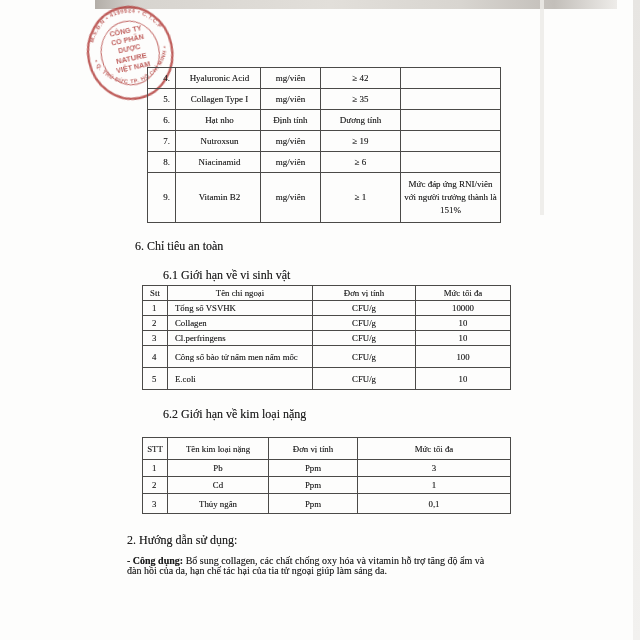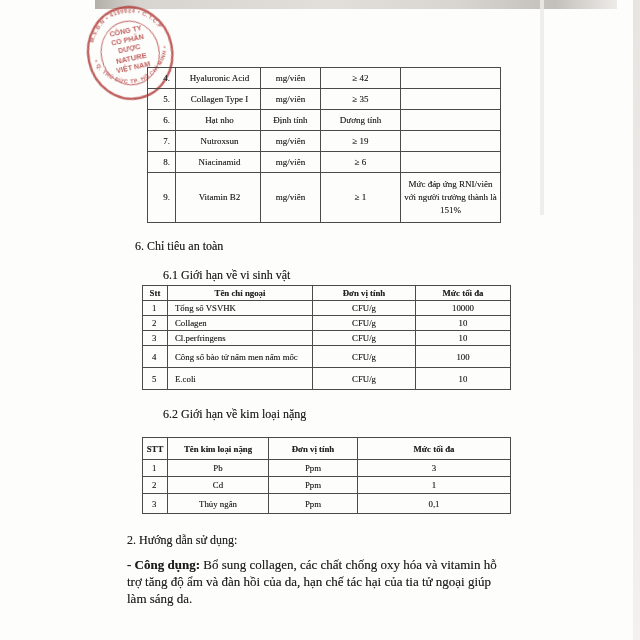--- a/index.html
+++ b/index.html
@@ -26,21 +26,21 @@
   
   .soft{text-shadow:0 0 .5px rgba(50,50,50,.55);}
 
   table{position:absolute;border-collapse:collapse;table-layout:fixed;background:transparent;}
   td,th{
     border:1px solid #4b4a48;
     font-size:8.8px;line-height:12px;
     vertical-align:middle;text-align:center;
     padding:1px 3px;overflow:hidden;
   }
-  th{font-weight:bold;}
+  th{font-weight:normal;}
 
   .t1{left:147px;top:67px;width:353px;font-size:9px;}
   .t1 td{font-size:9px;line-height:13px;}
   .t1 tbody tr{height:21px;}
   .t1 tbody tr:nth-child(6){height:50px;}
   .t1 td:nth-child(1){text-align:right;padding-right:5px;}
   .t1 td:nth-child(2){text-align:center;padding-left:6px;}
 
   .t2{left:142px;top:285px;width:368px;}
   .t2 thead tr{height:13px;}
@@ -55,21 +55,21 @@
   .t3 tbody tr:nth-child(3){height:20px;}
   .t3 td:nth-child(1){text-align:left;padding-left:9px;}
 
   .heading{position:absolute;font-weight:normal;font-size:12px;color:#1d1d1d;white-space:nowrap;}
   .h6{left:135px;top:239px;}
   .h61{left:163px;top:255px;margin-top:13px;}
   .h62{left:163px;top:407px;}
   .h7{left:127px;top:533px;}
   .usage{
     position:absolute;left:127px;top:548px;width:372px;
-    font-size:13px;line-height:17px;color:#232323;margin-top:8px;
+    font-size:10px;line-height:10px;color:#232323;margin-top:8px;
   }
   .usage b{color:#1b1b1b;}
 </style>
 </head>
 <body>
 
 <div class="artifact top-band"></div>
 <div class="artifact right-strip"></div>
 <div class="artifact fold-line"></div>
 

